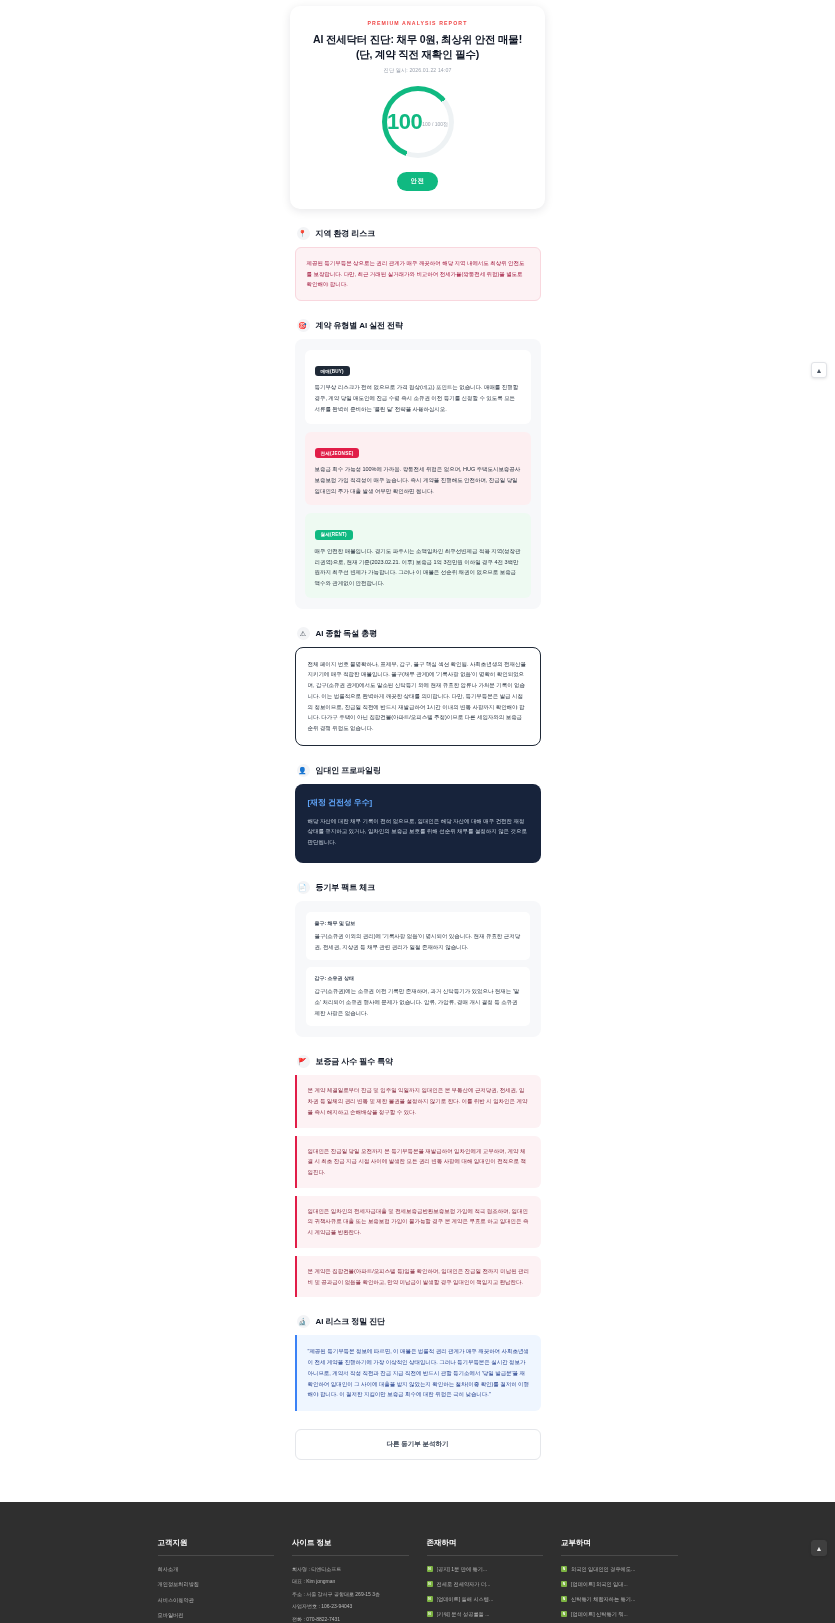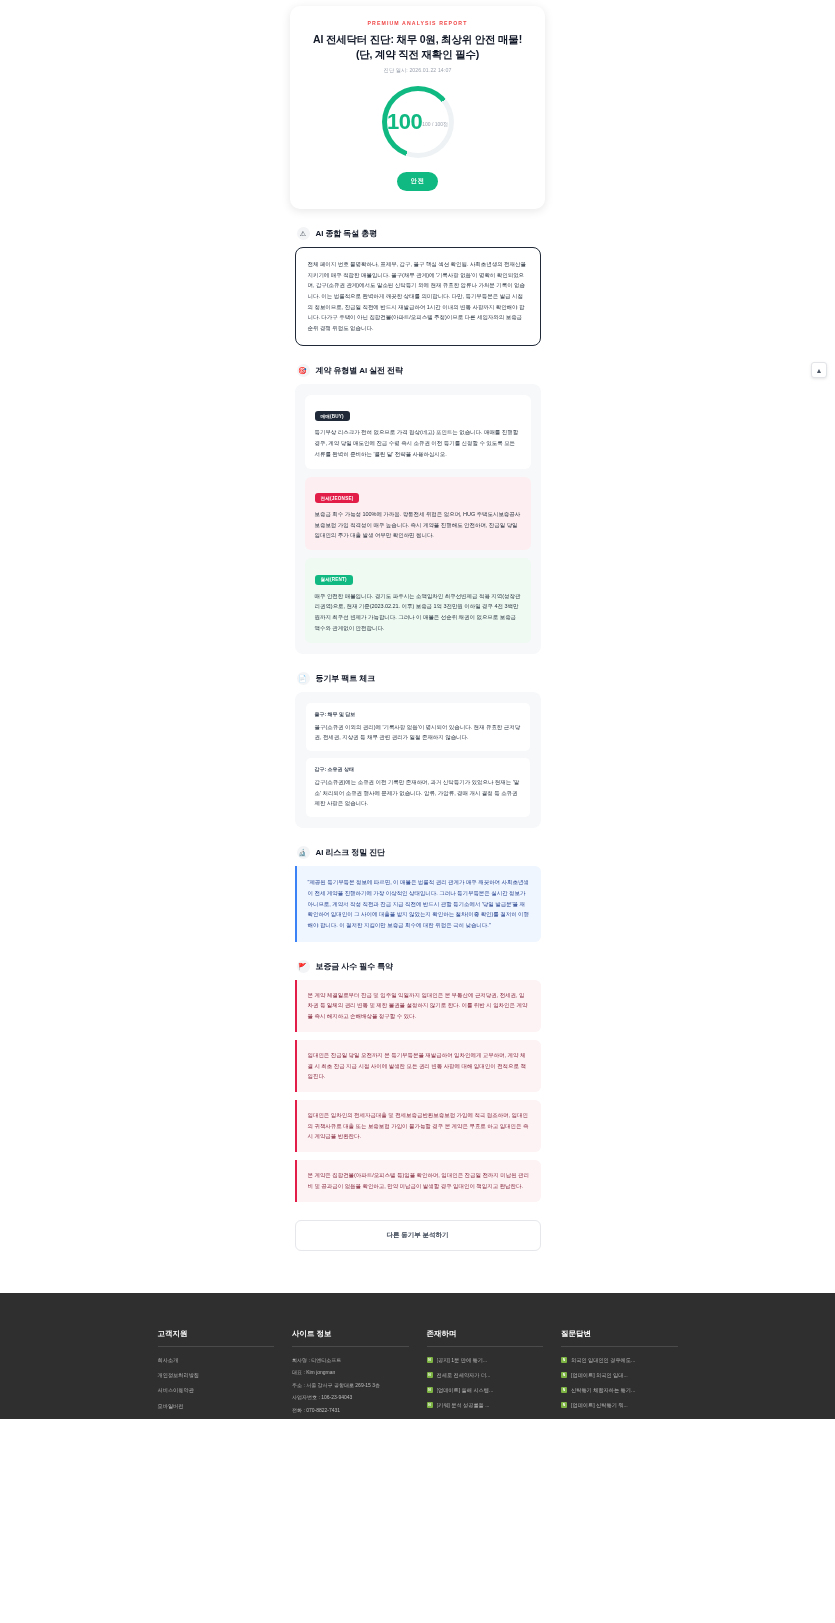--- a/index.html
+++ b/index.html
@@ -177,27 +177,26 @@
         <div class="gauge-hole">
           <div class="gauge-num">100</div>
           <div class="gauge-sub">100 / 100점</div>
         </div>
       </div>
       <div class="hero-badge">안전</div>
     </div>
 
     <div class="col">
 
-
-      <div class="section">
-        <div class="sec-head">
-          <span class="sec-ico">⚠</span>
-          <span class="sec-title">AI 종합 독설 총평</span>
-        </div>
-        <div class="card-outline body-txt">전체 페이지 번호 불명확하나, 표제부, 갑구, 을구 핵심 섹션 확인됨. 사회초년생의 전재산을 지키기에 매우 적합한 매물입니다. 을구(채무 관계)에 '기록사항 없음'이 명확히 확인되었으며, 갑구(소유권 관계)에서도 말소된 신탁등기 외에 현재 유효한 압류나 가처분 기록이 없습니다. 이는 법률적으로 완벽하게 깨끗한 상태를 의미합니다. 다만, 등기부등본은 발급 시점의 정보이므로, 잔금일 직전에 반드시 재발급하여 1시간 이내의 변동 사항까지 확인해야 합니다. 다가구 주택이 아닌 집합건물(아파트/오피스텔 추정)이므로 다른 세입자와의 보증금 순위 경쟁 위험도 없습니다.</div>
+      <div class="section">
+        <div class="sec-head">
+          <span class="sec-ico">📍</span>
+          <span class="sec-title">지역 환경 리스크</span>
+        </div>
+        <div class="card-pink body-txt">제공된 등기부등본 상으로는 권리 관계가 매우 깨끗하여 해당 지역 내에서도 최상위 안전도를 보장합니다. 다만, 최근 거래된 실거래가와 비교하여 전세가율(깡통전세 위험)을 별도로 확인해야 합니다.</div>
       </div>
 
       <div class="section">
         <div class="sec-head">
           <span class="sec-ico">🎯</span>
           <span class="sec-title">계약 유형별 AI 실전 전략</span>
         </div>
         <div class="card-gray">
           <div class="strat strat-buy">
             <span class="tag tag-buy">매매(BUY)</span>
@@ -207,55 +206,73 @@
             <span class="tag tag-jeonse">전세(JEONSE)</span>
             <div class="body-txt">보증금 회수 가능성 100%에 가까움. 깡통전세 위험은 없으며, HUG 주택도시보증공사 보증보험 가입 적격성이 매우 높습니다. 즉시 계약을 진행해도 안전하며, 잔금일 당일 임대인의 추가 대출 발생 여부만 확인하면 됩니다.</div>
           </div>
           <div class="strat strat-rent">
             <span class="tag tag-rent">월세(RENT)</span>
             <div class="body-txt">매우 안전한 매물입니다. 경기도 파주시는 소액임차인 최우선변제금 적용 지역(성장관리권역)으로, 현재 기준(2023.02.21. 이후) 보증금 1억 3천만원 이하일 경우 4천 3백만원까지 최우선 변제가 가능합니다. 그러나 이 매물은 선순위 채권이 없으므로 보증금 액수와 관계없이 안전합니다.</div>
           </div>
         </div>
       </div>
 
+      <div class="section">
+        <div class="sec-head">
+          <span class="sec-ico">⚠</span>
+          <span class="sec-title">AI 종합 독설 총평</span>
+        </div>
+        <div class="card-outline body-txt">전체 페이지 번호 불명확하나, 표제부, 갑구, 을구 핵심 섹션 확인됨. 사회초년생의 전재산을 지키기에 매우 적합한 매물입니다. 을구(채무 관계)에 '기록사항 없음'이 명확히 확인되었으며, 갑구(소유권 관계)에서도 말소된 신탁등기 외에 현재 유효한 압류나 가처분 기록이 없습니다. 이는 법률적으로 완벽하게 깨끗한 상태를 의미합니다. 다만, 등기부등본은 발급 시점의 정보이므로, 잔금일 직전에 반드시 재발급하여 1시간 이내의 변동 사항까지 확인해야 합니다. 다가구 주택이 아닌 집합건물(아파트/오피스텔 추정)이므로 다른 세입자와의 보증금 순위 경쟁 위험도 없습니다.</div>
+      </div>
+
+      <div class="section">
+        <div class="sec-head">
+          <span class="sec-ico">👤</span>
+          <span class="sec-title">임대인 프로파일링</span>
+        </div>
+        <div class="card-dark">
+          <div class="dk-title">[재정 건전성 우수]</div>
+          <div class="body-txt">해당 자산에 대한 채무 기록이 전혀 없으므로, 임대인은 해당 자산에 대해 매우 건전한 재정 상태를 유지하고 있거나, 임차인의 보증금 보호를 위해 선순위 채무를 설정하지 않은 것으로 판단됩니다.</div>
+        </div>
+      </div>
 
       <div class="section">
         <div class="sec-head">
           <span class="sec-ico">📄</span>
           <span class="sec-title">등기부 팩트 체크</span>
         </div>
         <div class="card-soft">
           <div class="fact">
             <div class="fact-label">을구: 채무 및 담보</div>
             <div class="body-txt">을구(소유권 이외의 권리)에 '기록사항 없음'이 명시되어 있습니다. 현재 유효한 근저당권, 전세권, 지상권 등 채무 관련 권리가 일절 존재하지 않습니다.</div>
           </div>
           <div class="fact">
             <div class="fact-label">갑구: 소유권 상태</div>
             <div class="body-txt">갑구(소유권)에는 소유권 이전 기록만 존재하며, 과거 신탁등기가 있었으나 현재는 '말소' 처리되어 소유권 행사에 문제가 없습니다. 압류, 가압류, 경매 개시 결정 등 소유권 제한 사항은 없습니다.</div>
           </div>
         </div>
       </div>
 
       <div class="section">
         <div class="sec-head">
-          <span class="sec-ico">🔬</span>
-          <span class="sec-title">AI 리스크 정밀 진단</span>
-        </div>
-        <div class="card-quote body-txt">"제공된 등기부등본 정보에 따르면, 이 매물은 법률적 권리 관계가 매우 깨끗하여 사회초년생이 전세 계약을 진행하기에 가장 이상적인 상태입니다. 그러나 등기부등본은 실시간 정보가 아니므로, 계약서 작성 직전과 잔금 지급 직전에 반드시 관할 등기소에서 '당일 발급분'을 재확인하여 임대인이 그 사이에 대출을 받지 않았는지 확인하는 절차(이중 확인)를 철저히 이행해야 합니다. 이 철저한 지킴이만 보증금 회수에 대한 위험은 극히 낮습니다."</div>
-      </div>
-
-      <div class="section">
-        <div class="sec-head">
           <span class="sec-ico">🚩</span>
           <span class="sec-title">보증금 사수 필수 특약</span>
         </div>
         <div class="clause body-txt">본 계약 체결일로부터 잔금 및 입주일 익일까지 임대인은 본 부동산에 근저당권, 전세권, 임차권 등 일체의 권리 변동 및 제한 물권을 설정하지 않기로 한다. 이를 위반 시 임차인은 계약을 즉시 해지하고 손해배상을 청구할 수 있다.</div>
         <div class="clause body-txt">임대인은 잔금일 당일 오전까지 본 등기부등본을 재발급하여 임차인에게 교부하며, 계약 체결 시 최초 잔금 지급 시점 사이에 발생한 모든 권리 변동 사항에 대해 임대인이 전적으로 책임진다.</div>
         <div class="clause body-txt">임대인은 임차인의 전세자금대출 및 전세보증금반환보증보험 가입에 적극 협조하며, 임대인의 귀책사유로 대출 또는 보증보험 가입이 불가능할 경우 본 계약은 무효로 하고 임대인은 즉시 계약금을 반환한다.</div>
         <div class="clause body-txt">본 계약은 집합건물(아파트/오피스텔 등)임을 확인하며, 임대인은 잔금일 전까지 미납된 관리비 및 공과금이 없음을 확인하고, 만약 미납금이 발생할 경우 임대인이 책임지고 완납한다.</div>
+      </div>
+
+      <div class="section">
+        <div class="sec-head">
+          <span class="sec-ico">🔬</span>
+          <span class="sec-title">AI 리스크 정밀 진단</span>
+        </div>
+        <div class="card-quote body-txt">"제공된 등기부등본 정보에 따르면, 이 매물은 법률적 권리 관계가 매우 깨끗하여 사회초년생이 전세 계약을 진행하기에 가장 이상적인 상태입니다. 그러나 등기부등본은 실시간 정보가 아니므로, 계약서 작성 직전과 잔금 지급 직전에 반드시 관할 등기소에서 '당일 발급분'을 재확인하여 임대인이 그 사이에 대출을 받지 않았는지 확인하는 절차(이중 확인)를 철저히 이행해야 합니다. 이 철저한 지킴이만 보증금 회수에 대한 위험은 극히 낮습니다."</div>
       </div>
 
       <div class="cta">다른 등기부 분석하기</div>
 
       <div class="spacer-bottom"></div>
     </div>
   </div>
 
   <div class="footer">
     <div class="footer-inner">
@@ -292,21 +309,21 @@
           <span class="fnotice-tag">N</span>
           <span class="fnotice-tx">[업데이트] 올해 시스템...</span>
         </div>
         <div class="fnotice">
           <span class="fnotice-tag">N</span>
           <span class="fnotice-tx">[키워] 분석 성공률을 ...</span>
         </div>
       </div>
 
       <div class="fcol">
-        <div class="fcol-h">질문답변</div>
+        <div class="fcol-h">교부하며</div>
         <div class="fnotice">
           <span class="fnotice-tag">N</span>
           <span class="fnotice-tx">외국인 임대인인 경우에도...</span>
         </div>
         <div class="fnotice">
           <span class="fnotice-tag">N</span>
           <span class="fnotice-tx">[업데이트] 외국인 임대...</span>
         </div>
         <div class="fnotice">
           <span class="fnotice-tag">N</span>

